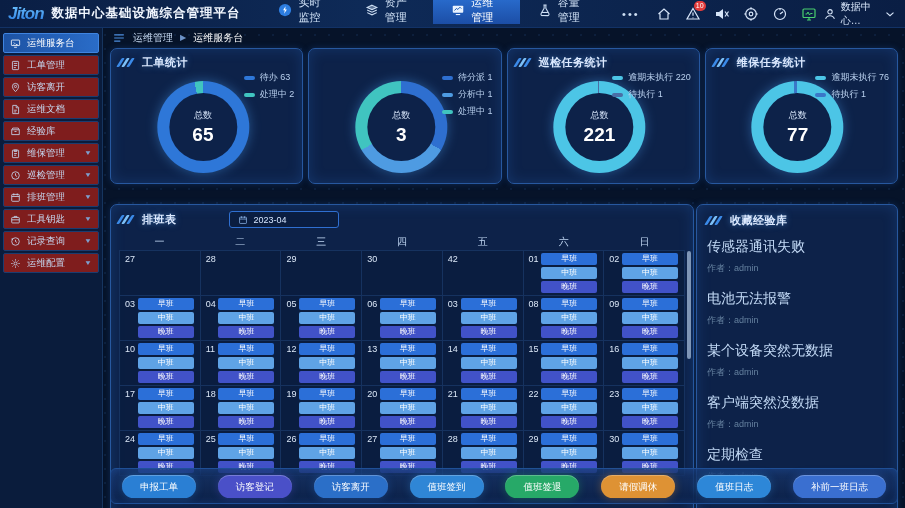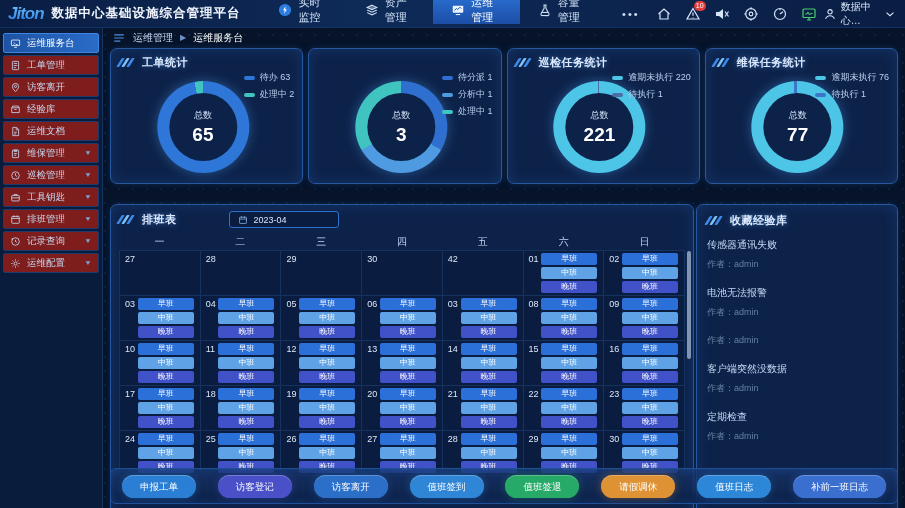--- a/index.html
+++ b/index.html
@@ -100,21 +100,21 @@
      gap:2px; align-items:flex-end; }
   .tag { width:56px; height:12px; line-height:12px; font-size:8px; color:#fff;
      text-align:center; border-radius:2px; }
   .cal-scrollbar { position:absolute; right:2px; top:46px; width:4px; height:108px;
      background:#93aac9; border-radius:2px; opacity:.85; cursor:pointer; }
 
   
   .fav-panel { position:relative; flex:1; padding:8px 10px; overflow:hidden; }
   .fav-list { margin-top:10px; }
   .fav-item { margin-bottom:15px; cursor:pointer; }
-  .fav-item-title { font-size:10px; color:#c3daf6; }
+  .fav-item-title { font-size:14px; color:#c3daf6; }
   .fav-item-author { margin-top:6px; font-size:9px; color:#64809f; }
 
   
   .actions { position:absolute; left:7px; right:7px; bottom:4px; height:36px;
      display:flex; align-items:center; justify-content:space-around;
      background:linear-gradient(180deg,rgba(24,54,108,.75),rgba(12,32,70,.92));
      border:1px solid #1f4f96; border-radius:6px;
      box-shadow:0 0 10px rgba(35,95,190,.35) inset; }
   .action-btn { height:23px; line-height:23px; padding:0 18px; border:none; border-radius:12px;
      font-size:9.5px; color:#fff; cursor:pointer; font-family:inherit; white-space:nowrap; }
@@ -249,73 +249,73 @@
           <svg viewBox="0 0 16 16" fill="none" stroke="currentColor" stroke-width="1.2">
             <path d="M8 14S3.5 9.8 3.5 6.7A4.5 4.5 0 0 1 8 2a4.5 4.5 0 0 1 4.5 4.7C12.5 9.8 8 14 8 14z"></path>
             <circle cx="8" cy="6.5" r="1.6"></circle>
           </svg>
         </span>
         <span>访客离开</span>
       </div>
       <div class="side-item">
         <span class="ico">
           <svg viewBox="0 0 16 16" fill="none" stroke="currentColor" stroke-width="1.2">
+            <path d="M4 2h5.5L12.5 5v9H4z"></path>
+            <path d="M9 2.5v3h3.2M6 9h4M6 11.5h3"></path>
+          </svg>
+        </span>
+        <span>运维文档</span>
+      </div>
+      <div class="side-item">
+        <span class="ico">
+          <svg viewBox="0 0 16 16" fill="none" stroke="currentColor" stroke-width="1.2">
             <path d="M2.5 5.5h11v7h-11z"></path>
             <path d="M2.5 5.5 4 3h8l1.5 2.5M6.5 8h3"></path>
           </svg>
         </span>
         <span>经验库</span>
       </div>
       <div class="side-item">
         <span class="ico">
           <svg viewBox="0 0 16 16" fill="none" stroke="currentColor" stroke-width="1.2">
-            <path d="M4 2h5.5L12.5 5v9H4z"></path>
-            <path d="M9 2.5v3h3.2M6 9h4M6 11.5h3"></path>
-          </svg>
-        </span>
-        <span>运维文档</span>
-      </div>
-      <div class="side-item">
-        <span class="ico">
-          <svg viewBox="0 0 16 16" fill="none" stroke="currentColor" stroke-width="1.2">
             <rect x="3.5" y="3" width="9" height="11" rx="1"></rect>
             <path d="M6 3h4v2H6zM6 8h4M6 10.5h3"></path>
           </svg>
         </span>
         <span>维保管理</span>
         <span class="side-chevron">▼</span>
       </div>
       <div class="side-item">
         <span class="ico">
           <svg viewBox="0 0 16 16" fill="none" stroke="currentColor" stroke-width="1.2">
             <circle cx="8" cy="8" r="5.5"></circle>
             <path d="M8 4.8V8l2.3 1.5"></path>
           </svg>
         </span>
         <span>巡检管理</span>
         <span class="side-chevron">▼</span>
       </div>
       <div class="side-item">
         <span class="ico">
           <svg viewBox="0 0 16 16" fill="none" stroke="currentColor" stroke-width="1.2">
+            <rect x="2.5" y="3.5" width="11" height="10" rx="1"></rect>
+            <path d="M2.5 6.5h11M5.5 2v3M10.5 2v3"></path>
+          </svg>
+        </span>
+        <span>排班管理</span>
+        <span class="side-chevron">▼</span>
+      </div>
+      <div class="side-item">
+        <span class="ico">
+          <svg viewBox="0 0 16 16" fill="none" stroke="currentColor" stroke-width="1.2">
             <rect x="2.5" y="5" width="11" height="8" rx="1"></rect>
             <path d="M6 5V3.5h4V5M2.5 8.5h11"></path>
           </svg>
         </span>
         <span>工具钥匙</span>
-        <span class="side-chevron">▼</span>
-      </div>
-      <div class="side-item">
-        <span class="ico">
-          <svg viewBox="0 0 16 16" fill="none" stroke="currentColor" stroke-width="1.2">
-            <rect x="2.5" y="3.5" width="11" height="10" rx="1"></rect>
-            <path d="M2.5 6.5h11M5.5 2v3M10.5 2v3"></path>
-          </svg>
-        </span>
-        <span>排班管理</span>
         <span class="side-chevron">▼</span>
       </div>
       <div class="side-item">
         <span class="ico">
           <svg viewBox="0 0 16 16" fill="none" stroke="currentColor" stroke-width="1.2">
             <circle cx="8" cy="8" r="5.5"></circle>
             <path d="M8 5.5V8l2 1.3M4.2 5.2 2.8 5l.3-1.6"></path>
           </svg>
         </span>
         <span>记录查询</span>
@@ -756,20 +756,21 @@
         <div class="fav-list" id="favlist">
             <div class="fav-item">
               <div class="fav-item-title">传感器通讯失败</div>
               <div class="fav-item-author">作者：admin</div>
             </div>
             <div class="fav-item">
               <div class="fav-item-title">电池无法报警</div>
               <div class="fav-item-author">作者：admin</div>
             </div>
             <div class="fav-item">
+              <div class="fav-item-title">某个设备突然无数据</div>
               <div class="fav-item-author">作者：admin</div>
             </div>
             <div class="fav-item">
               <div class="fav-item-title">客户端突然没数据</div>
               <div class="fav-item-author">作者：admin</div>
             </div>
             <div class="fav-item">
               <div class="fav-item-title">定期检查</div>
               <div class="fav-item-author">作者：admin</div>
             </div>

